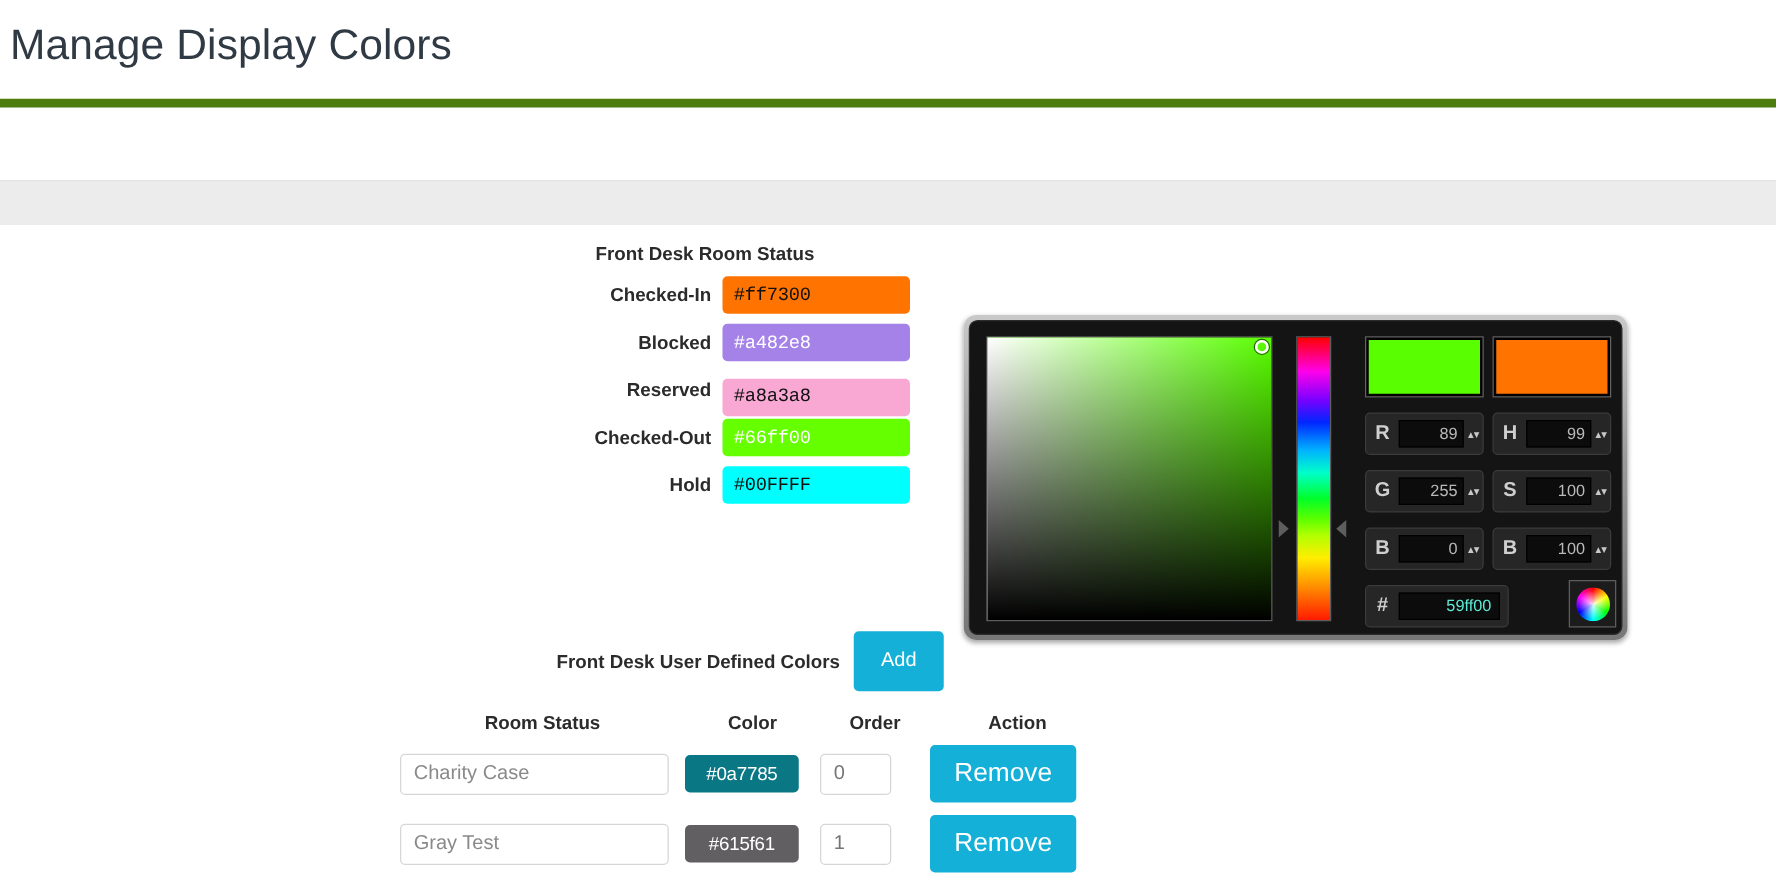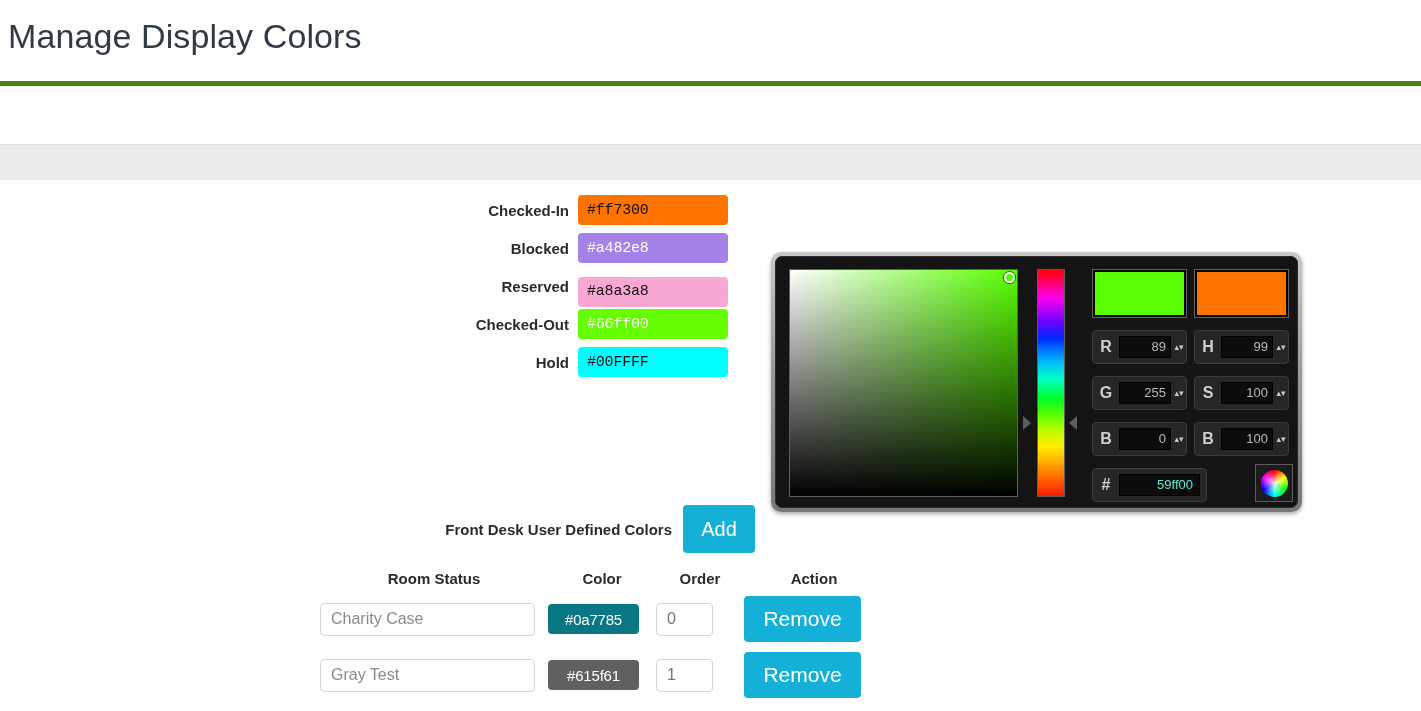--- a/index.html
+++ b/index.html
@@ -12,21 +12,21 @@
     height: 711px;
     font-family: "Liberation Sans", sans-serif;
     color: #333333;
     overflow: hidden;
     position: relative;
   }
 
   
   #page-header {
     height: 86px;
-    border-bottom: 5px solid #4d7c0f;
+    border-bottom: 7px solid #4d7c0f;
     box-sizing: border-box;
     position: relative;
   }
   #page-title {
     position: absolute;
     left: 8px;
     top: 17px;
     font-size: 34px;
     font-weight: 400;
     color: #2f3a44;
@@ -345,21 +345,21 @@
     color: #ffffff;
     border: none;
     border-radius: 4px;
     font-family: "Liberation Sans", sans-serif;
     cursor: pointer;
     padding: 0;
   }
   #btn-add {
     width: 72px;
     height: 48px;
-    font-size: 20px;
+    font-size: 16px;
   }
 
   #udc-table {
     margin-top: 12px;
   }
   .udc-header-row {
     display: flex;
     align-items: center;
     height: 26px;
   }
@@ -434,20 +434,21 @@
 
 <div id="page-header">
   <div id="page-title">Manage Display Colors</div>
 </div>
 
 <div id="toolbar-strip"></div>
 
 <div id="main">
 
   <div id="room-status-block">
+    <div id="room-status-heading">Front Desk Room Status</div>
 
     <div class="status-row">
       <div class="status-label">Checked-In</div>
       <button class="status-swatch" style="background:#ff7300;color:#111111;">#ff7300</button>
     </div>
 
     <div class="status-row">
       <div class="status-label">Blocked</div>
       <button class="status-swatch" style="background:#a482e8;color:#ffffff;">#a482e8</button>
     </div>

